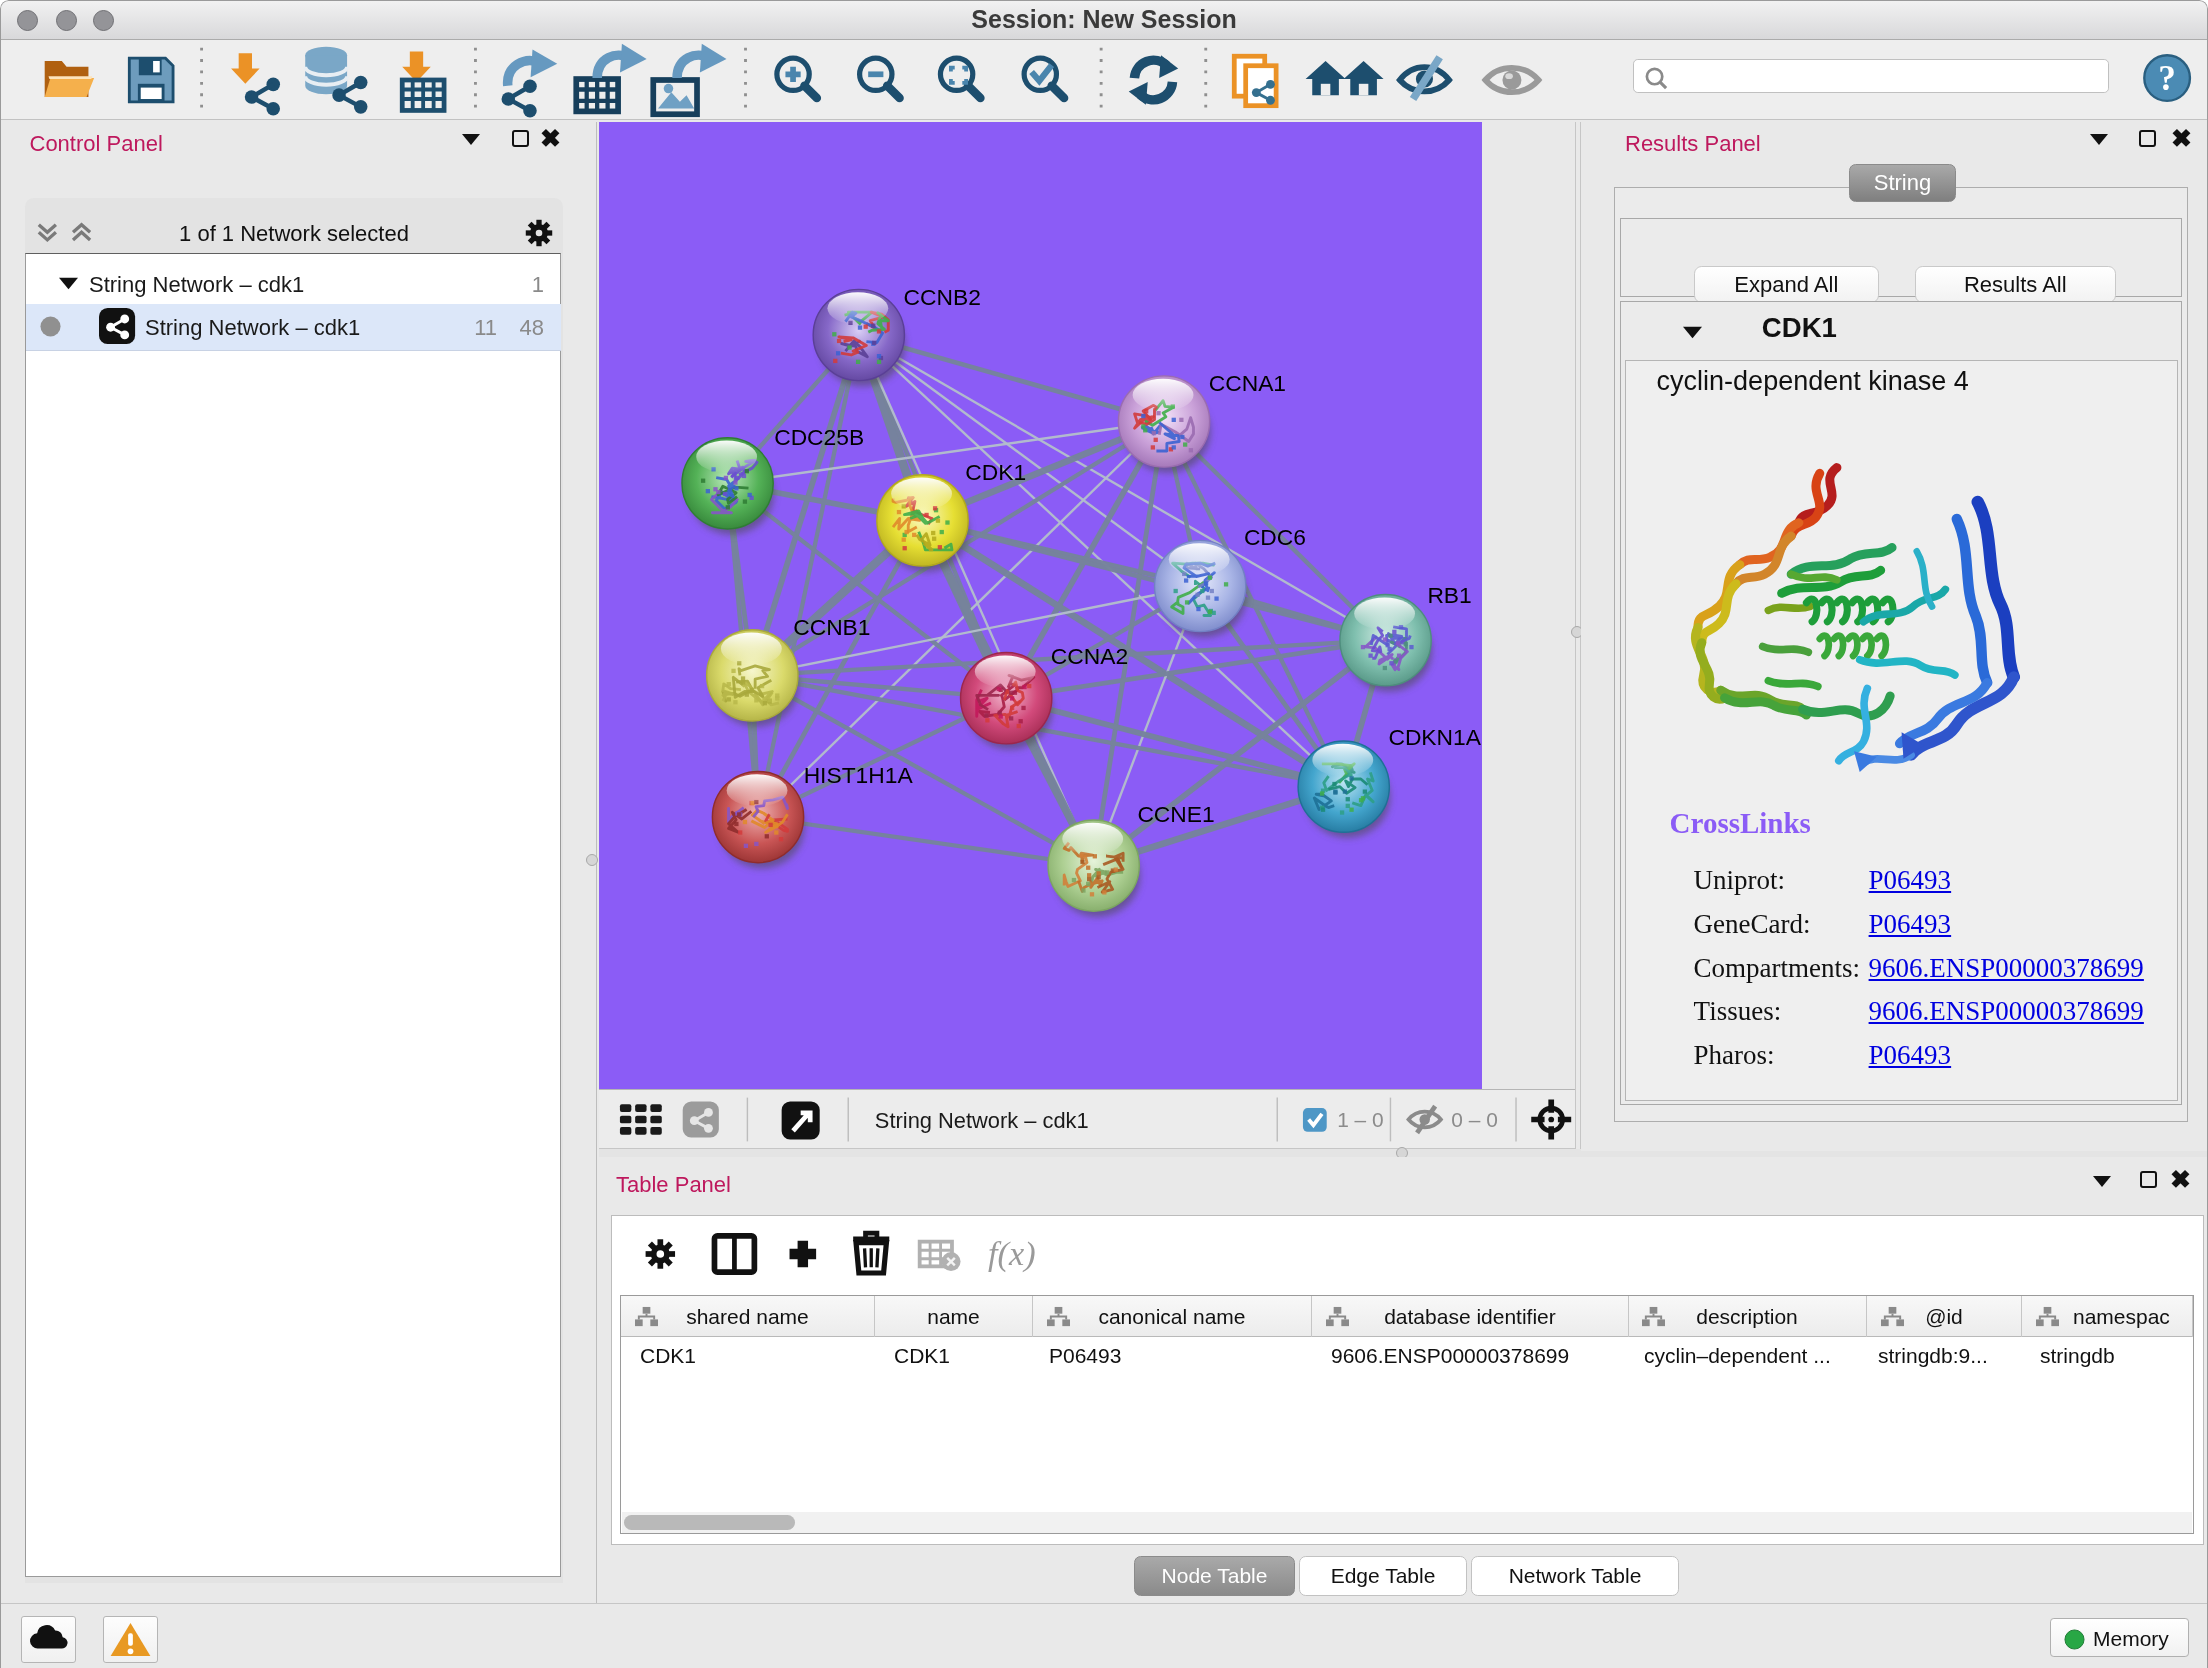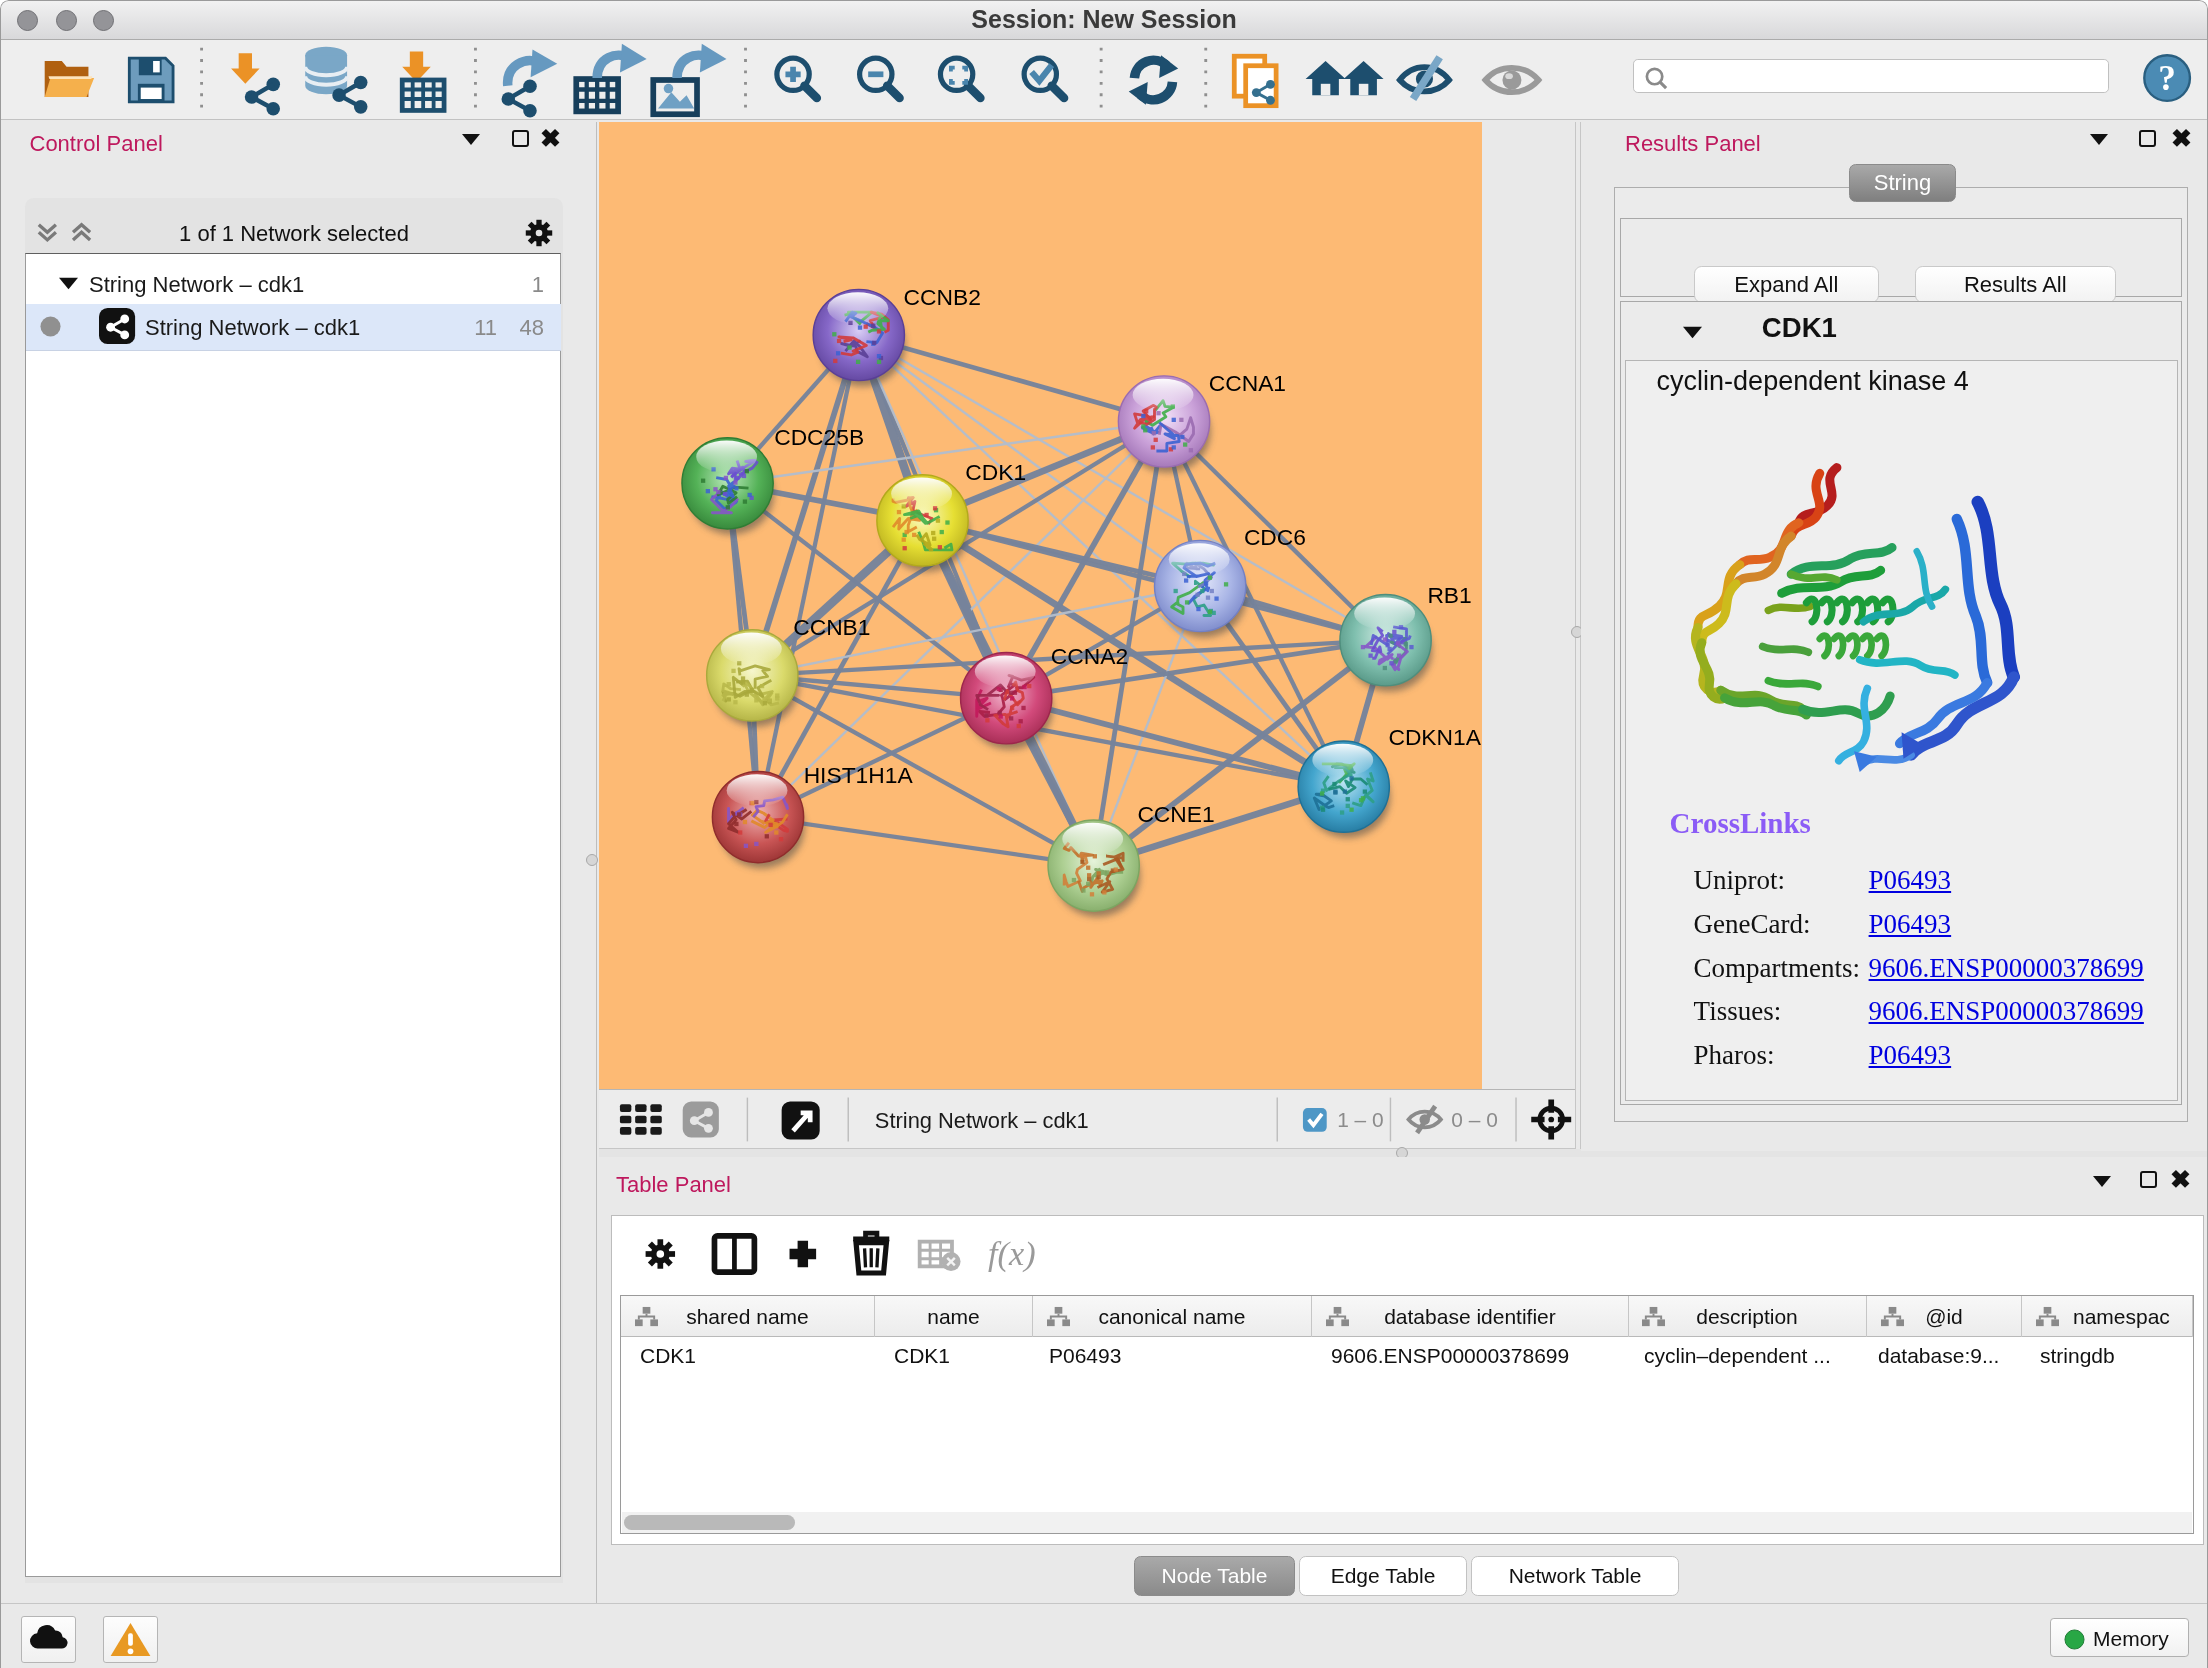--- a/index.html
+++ b/index.html
@@ -19,21 +19,21 @@
 .closex{display:inline-block;font-size:25px;font-weight:bold;color:#111;line-height:17px;}
 .tabgroup{position:absolute;display:flex;background:#fff;border:1px solid #b5b5b5;border-radius:6.7px;overflow:hidden;}
 .tab{font-size:21px;color:#111;text-align:center;line-height:36px;height:36px;background:#fff;border-right:1px solid #c9c9c9;}
 .tab:last-child{border-right:none;}
 .tab.sel{background:linear-gradient(#ababab,#848484);color:#fff;border-right:none;}
 #cpsub{left:25px;top:76px;width:538px;height:1385px;background:#e3e3e3;border-radius:8.6px 8.6px 0 0;}
 #cplist{position:absolute;left:0px;top:55px;width:536px;height:1324px;background:#fff;border:1px solid #9a9a9a;border-top:1.9px solid #5f5f5f;}
 .trow{position:absolute;left:0;width:535px;height:47px;font-size:22px;color:#1a1a1a;}
 .num{position:absolute;color:#8a8a8a;text-align:right;}
 
-#netview{left:599px;top:0;width:883px;height:1029px;background:#fdba74;}
+#netview{left:599px;top:0;width:883px;height:1029px;background:#8b5cf6;}
 #netbar{position:absolute;left:0;top:967px;width:976px;height:60px;background:#ececec;border-top:1px solid #b5b5b5;border-bottom:1px solid #c6c6c6;}
 #vdivider{left:1575px;top:0;width:5.7px;height:1029px;background:#e9e9e9;border-left:1px solid #c6c6c6;border-right:1px solid #c6c6c6;}
 #hdivider{left:599px;top:1027px;width:1609px;height:7.6px;background:#e4e4e4;}
 .grip{position:absolute;width:12.4px;height:12.4px;border-radius:50%;background:#d6d6d6;border:1px solid #a8a8a8;}
 
 #rpanel{left:1581px;top:0;width:628px;height:1029px;background:#e9e9e9;}
 #stringtab{position:absolute;z-index:5;left:268px;top:42px;width:107px;height:38px;background:linear-gradient(#a9a9a9,#7f7f7f);border:1px solid #8b8b8b;border-radius:6.7px;color:#fff;font-size:22px;text-align:center;line-height:36px;}
 #rbox{position:absolute;left:33px;top:65px;width:574px;height:935px;background:#ebebeb;border:1px solid #adadad;}
 #expbox{position:absolute;left:4.8px;top:30px;width:562px;height:79px;background:#ebebeb;border:1px solid #a8a8a8;}
 .wbtn{position:absolute;background:linear-gradient(#ffffff,#f2f2f2);border:1px solid #c9c9c9;border-radius:7.6px;font-size:22px;color:#111;text-align:center;margin-top:27px;}
@@ -893,21 +893,21 @@
                 <rect x="17" y="14" width="8" height="7" fill="#8a8a8a"></rect>
                 <path d="M13,8 L13,11 M5,14 L5,11 L21,11 L21,14" stroke="#8a8a8a" stroke-width="2" fill="none"></path>
               </svg>
               <div class="hlabel" style="left:51px;width:auto;text-align:left">namespac</div>
             </div>
             <div class="dcell" style="left:19px">CDK1</div>
             <div class="dcell" style="left:273px">CDK1</div>
             <div class="dcell" style="left:428px">P06493</div>
             <div class="dcell" style="left:710px">9606.ENSP00000378699</div>
             <div class="dcell" style="left:1023px">cyclin–dependent ...</div>
-            <div class="dcell" style="left:1257px">database:9...</div>
+            <div class="dcell" style="left:1257px">stringdb:9...</div>
             <div class="dcell" style="left:1419px">stringdb</div>
             <div id="hscroll">
               <div id="hthumb"></div>
             </div>
           </div>
         </div>
       </div>
       <div class="btab sel" style="left:535px;top:399px;width:161px;line-height:38px">Node Table</div>
       <div class="btab" style="left:700px;top:399px;width:168px;line-height:38px">Edge Table</div>
       <div class="btab" style="left:872px;top:399px;width:208px;line-height:38px">Network Table</div>

